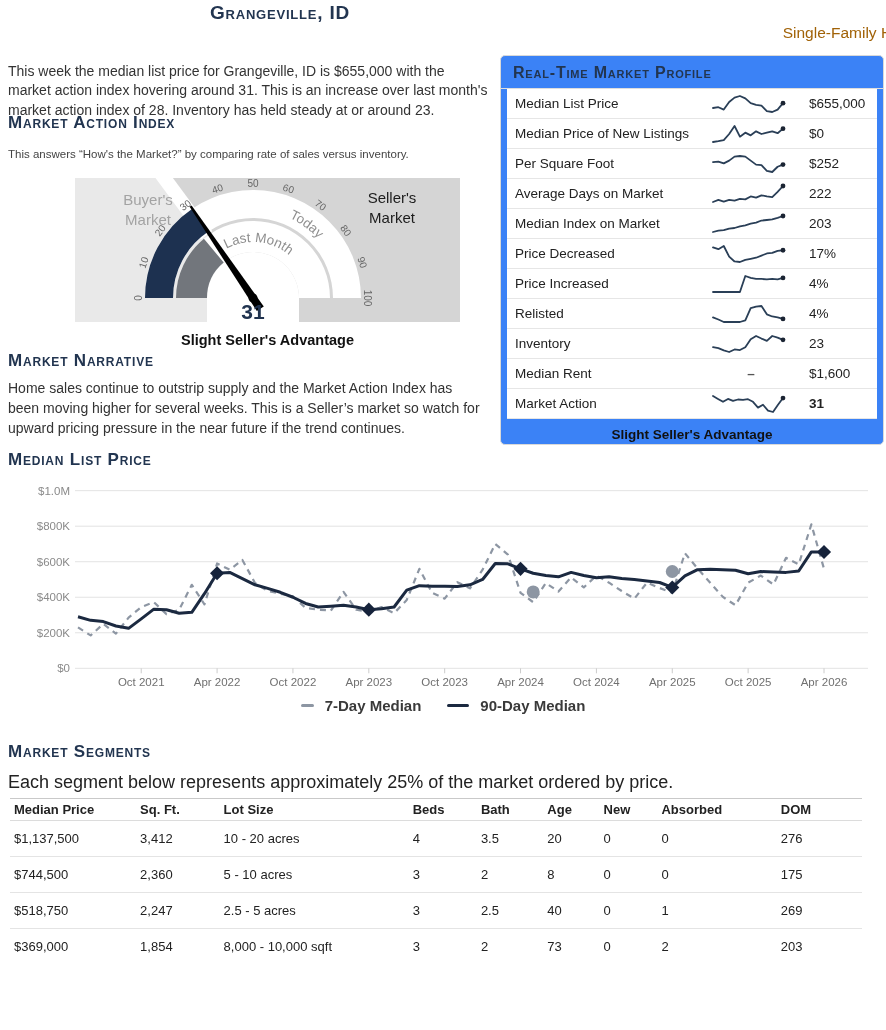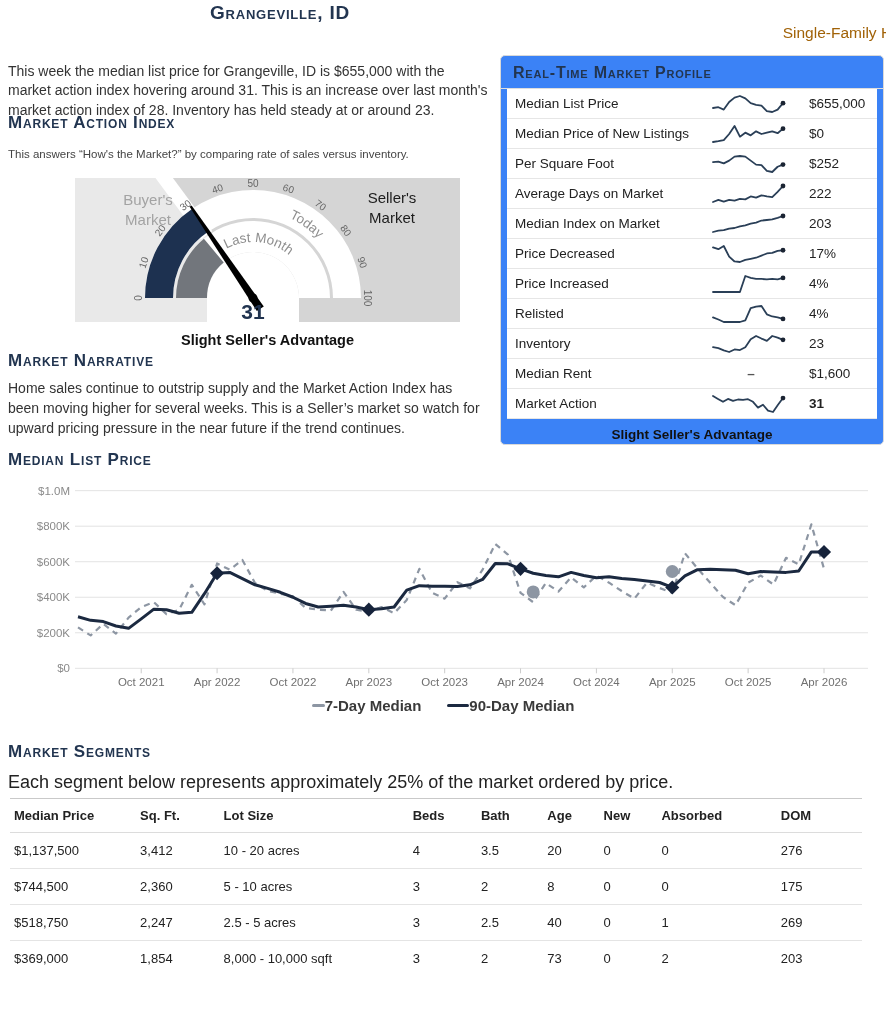--- a/index.html
+++ b/index.html
@@ -26,28 +26,28 @@
   .panel-rows{background:#fff;margin:0 6px;}
   .p-row{display:flex;align-items:center;height:29px;border-bottom:1px solid #e6e6e6;font-size:13.5px;color:#222;}
   .p-label{flex:0 0 190px;padding-left:8px;}
   .p-spark{flex:0 0 92px;display:flex;align-items:center;justify-content:center;color:#555;}
   .p-value{flex:1;padding-left:12px;}
   .p-value.bold{font-weight:bold;}
   .panel-footer{text-align:center;font-weight:bold;font-size:13.5px;color:#111;padding-top:8px;}
   
   .chart{position:absolute;left:0;top:478px;width:886px;height:215px;}
   .legend{position:absolute;left:0;top:697px;width:886px;display:flex;justify-content:center;align-items:center;gap:26px;font-size:15px;font-weight:bold;color:#3a3a3a;}
-  .legend .item{display:flex;align-items:center;gap:0;}
+  .legend .item{display:flex;align-items:center;gap:11px;}
   .dash7{display:inline-block;width:13px;height:3px;background:#8d96a3;border-radius:2px;}
   .dash90{display:inline-block;width:22px;height:3.5px;background:#1b2940;border-radius:2px;}
   
   .seg-head{top:742px;}
   .seg-desc{position:absolute;left:8px;top:772px;font-size:18px;color:#222;}
   .seg-table{position:absolute;left:10px;top:798px;width:852px;border-collapse:collapse;font-size:13px;color:#222;}
-  .seg-table th{font-weight:bold;text-align:left;border-top:1px solid #c9c9c9;border-bottom:1px solid #dcdcdc;padding:9px 4px;}
+  .seg-table th{font-weight:bold;text-align:left;border-top:1px solid #c9c9c9;border-bottom:1px solid #dcdcdc;padding:3px 4px;}
   .seg-table td{padding:10px 4px;border-bottom:1px solid #e4e4e4;}
   .seg-table tr:last-child td{border-bottom:none;}
 </style>
 </head>
 <body>
 
 <div class="page-title sc">Grangeville, ID</div>
 <div class="subtitle">Single-Family Homes</div>
 <div class="intro">This week the median list price for Grangeville, ID is $655,000 with the market action index hovering around 31. This is an increase over last month's market action index of 28. Inventory has held steady at or around 23.</div>
 

